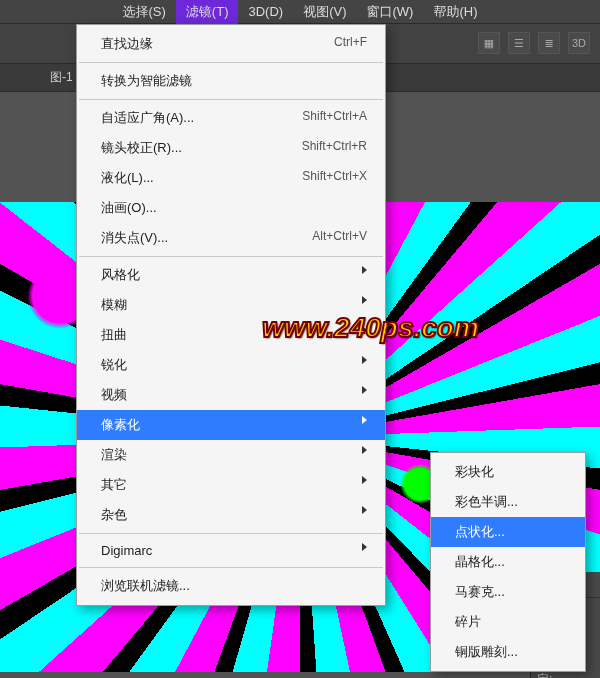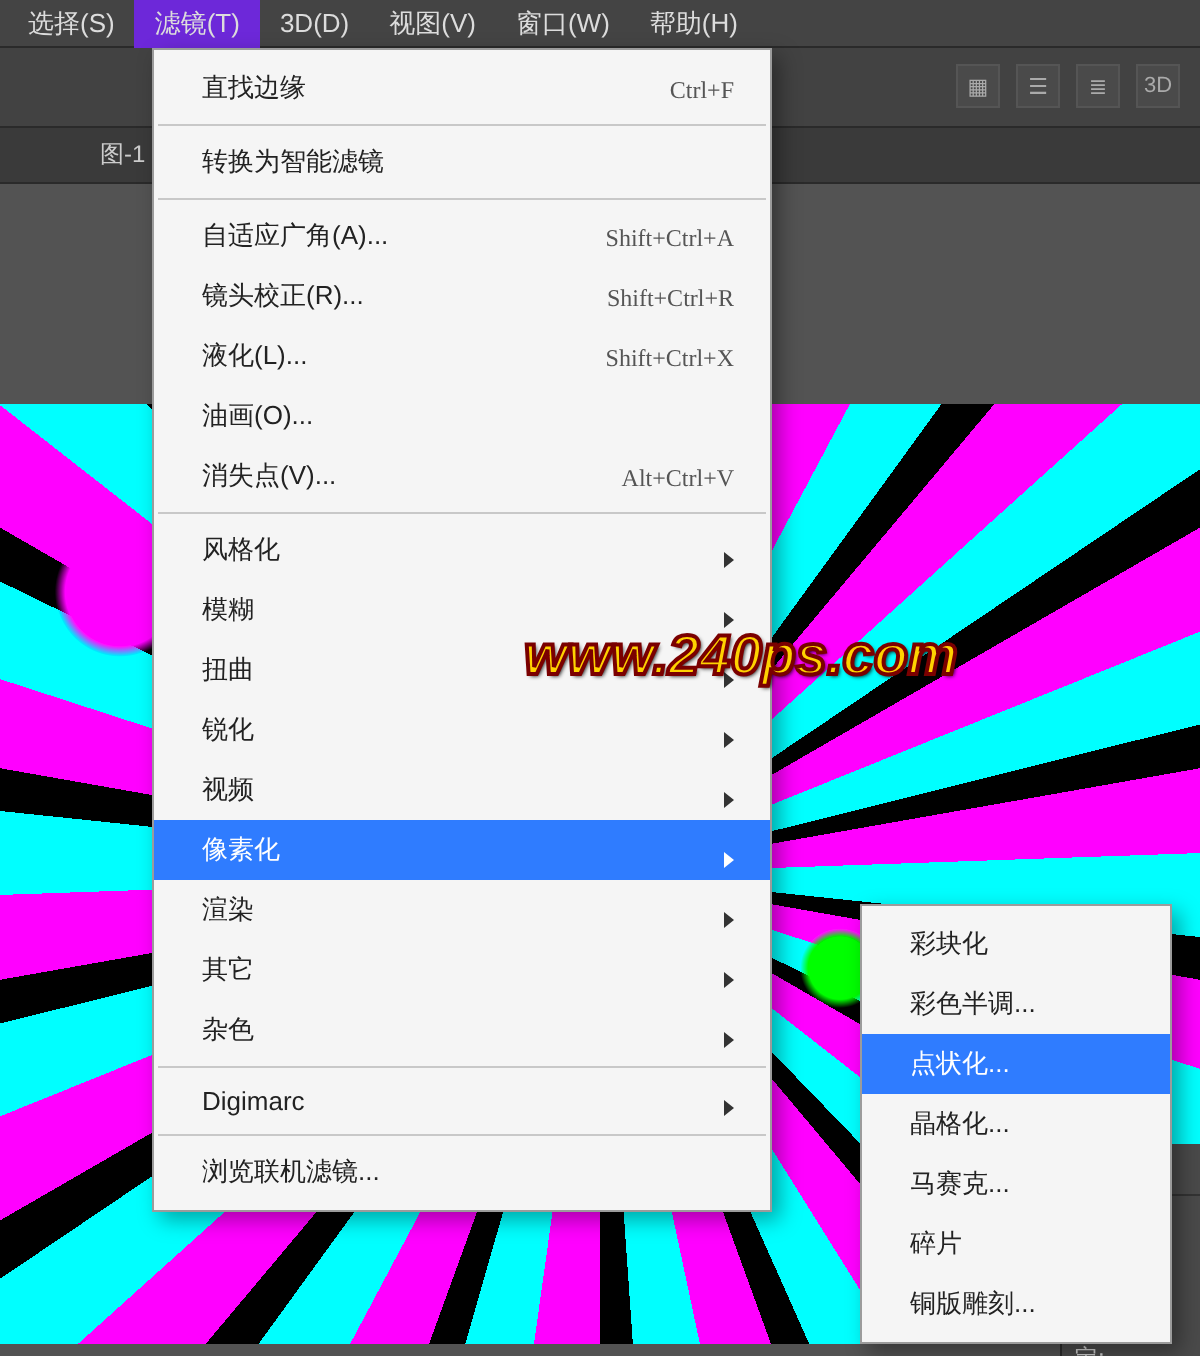--- a/index.html
+++ b/index.html
@@ -13,20 +13,21 @@
     position: relative;
   }
   .menubar {
     height: 24px;
     background: #444444;
     display: flex;
     align-items: center;
     padding: 0 4px;
     color: #dcdcdc;
     border-bottom: 1px solid #2a2a2a;
+    justify-content: center;
   }
   .menubar-item {
     padding: 3px 10px;
     cursor: default;
   }
   .menubar-item.active {
     background: #6d28d9;
   }
   .toolbar {
     height: 40px;
@@ -78,35 +79,34 @@
     top: 24px;
     width: 310px;
   }
   .menu-sub {
     left: 430px;
     top: 452px;
     width: 156px;
   }
   .menu-item {
     display:flex;
-    align-items:flex-end;
+    align-items:flex-start;
     justify-content:space-between;
     padding: 6px 18px 6px 24px;
     color:#222;
     cursor:default;
     position:relative;
   }
   .menu-item.highlight {
     background:#2f7cff;
     color:#fff;
   }
   .menu-item .shortcut {
     color:#555;
     font-size:12px;
-    font-family:Liberation Serif, serif;
   }
   .menu-sep {
     height:1px;
     margin:3px 2px;
     background:#c8c8c8;
   }
   .arrow {
     width:0; height:0;
     border-top:4px solid transparent;
     border-bottom:4px solid transparent;

